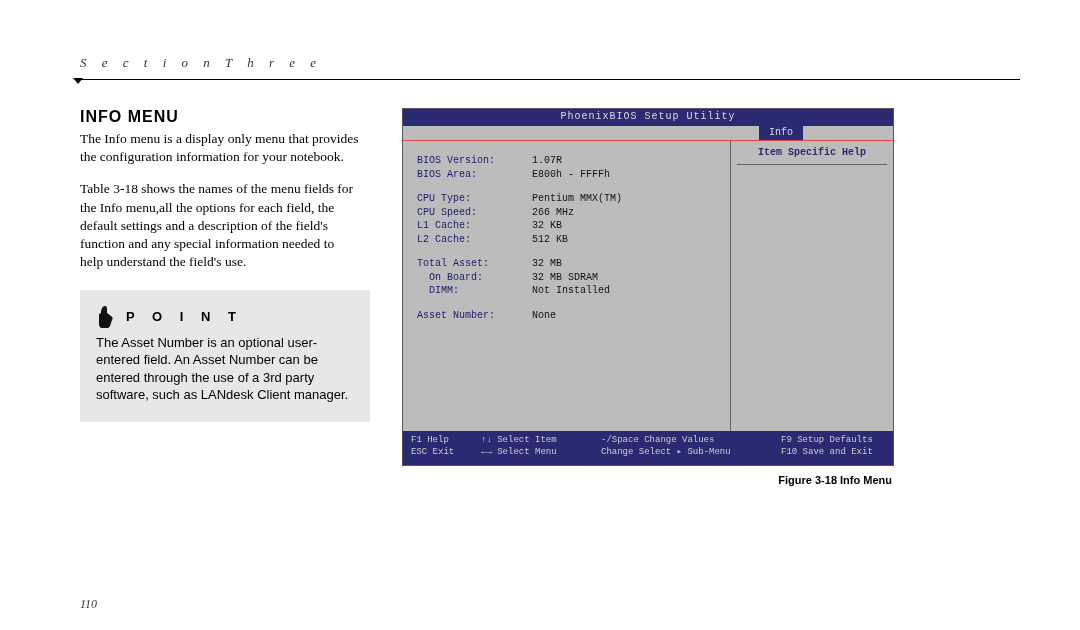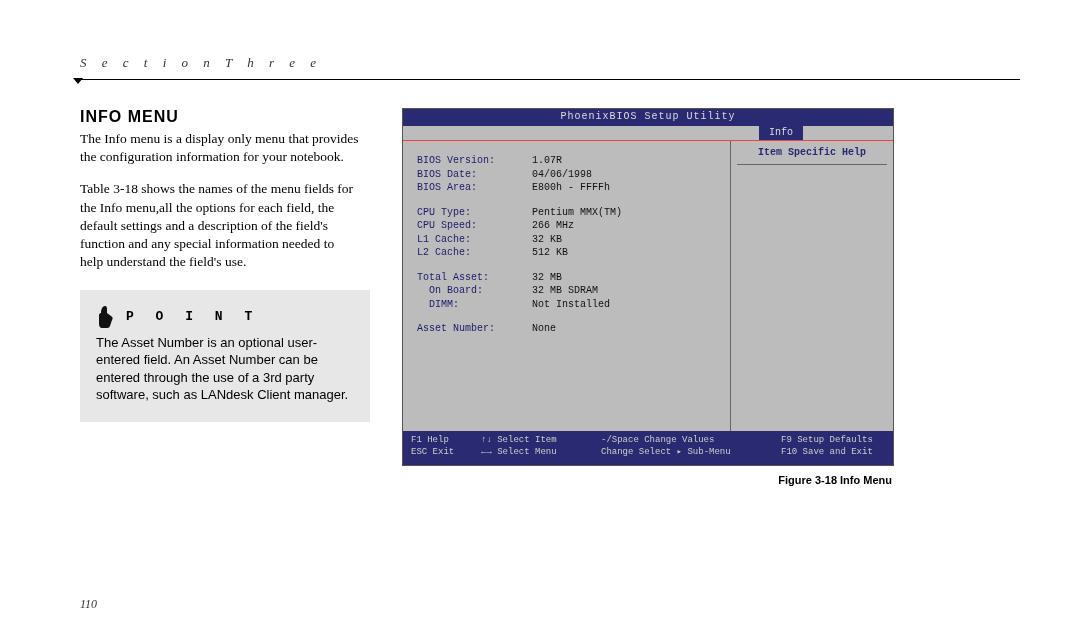--- a/index.html
+++ b/index.html
@@ -72,21 +72,21 @@
     margin-top: 18px;
     width: 258px;
   }
   .point-head {
     display: flex;
     align-items: center;
     gap: 10px;
     margin-bottom: 6px;
   }
   .point-label {
-    font-family: Liberation Mono, monospace;
+    font-family: Liberation Sans, sans-serif;
     font-weight: 700;
     font-size: 13px;
     letter-spacing: 7px;
   }
   .point-icon svg { display:block; }
   .point-text {
     font-family: "Helvetica Neue", Arial, sans-serif;
     font-size: 13px;
     line-height: 1.35;
   }
@@ -220,24 +220,20 @@
           <div style="width:90px"></div>
         </div>
         <div class="bios-body">
           <div class="bios-left">
             <div class="bsection">
               <div class="brow">
                   <span class="k">BIOS Version:</span>
                   <span class="v">1.07R</span>
                 </div>
               <div class="brow">
-                  <span class="k">BIOS Date:</span>
-                  <span class="v">04/06/1998</span>
-                </div>
-              <div class="brow">
                   <span class="k">BIOS Area:</span>
                   <span class="v">E800h - FFFFh</span>
                 </div>
             </div>
             <div class="bsection">
               <div class="brow">
                   <span class="k">CPU Type:</span>
                   <span class="v">Pentium MMX(TM)</span>
                 </div>
               <div class="brow">

